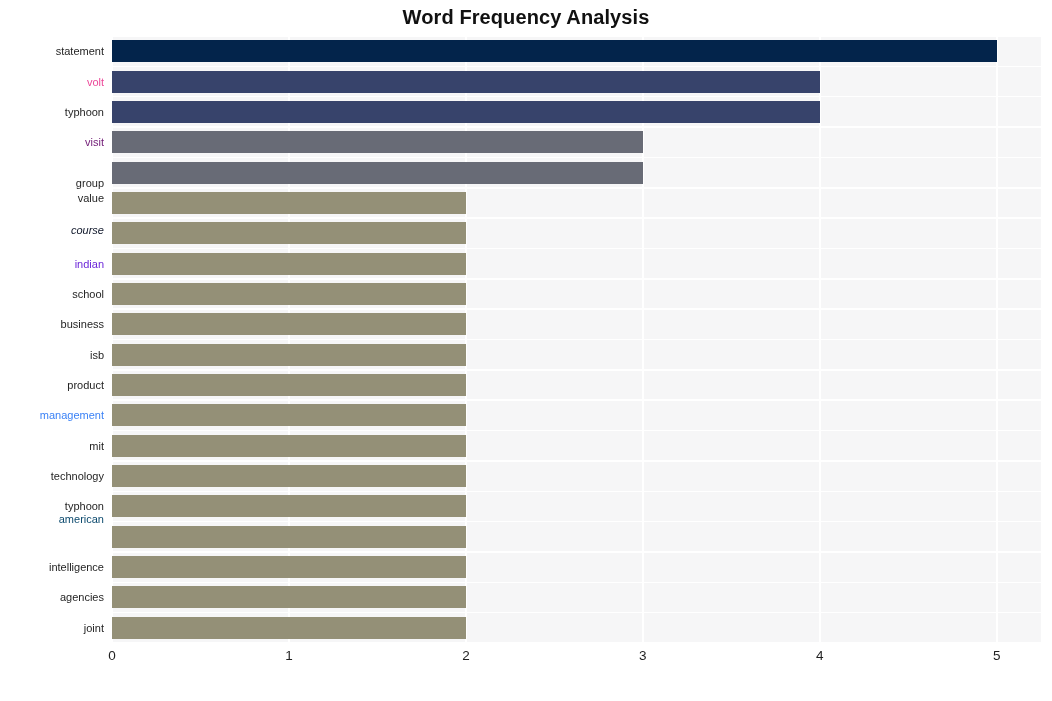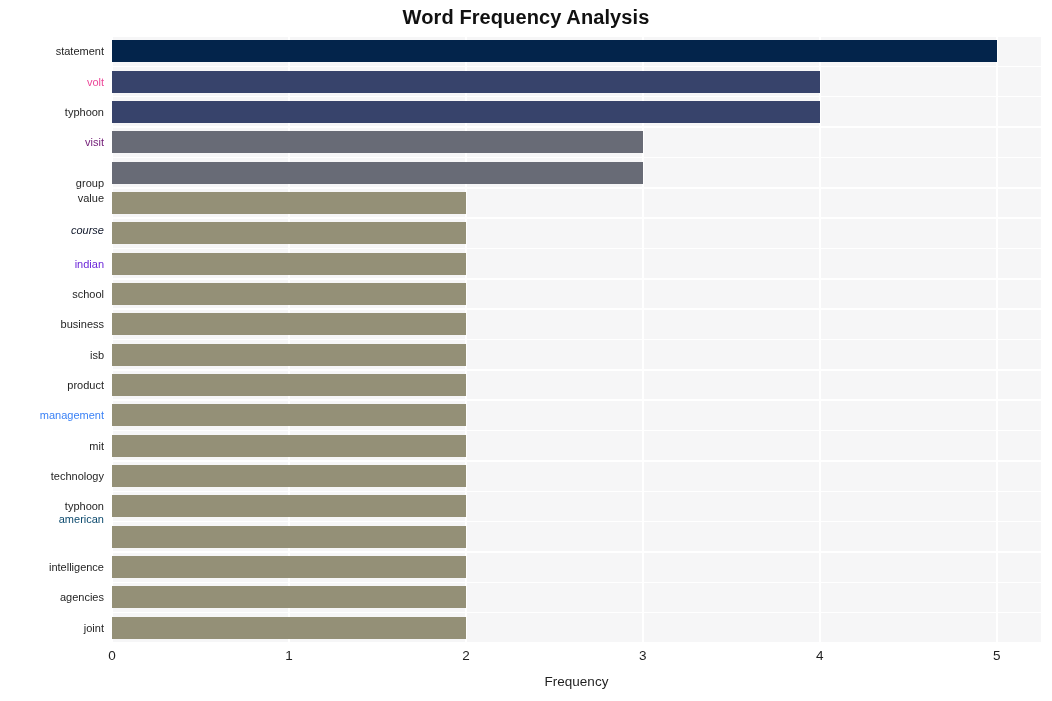--- a/index.html
+++ b/index.html
@@ -207,15 +207,14 @@
 
   <div id="x-tick-labels">
       <div class="x-tick-label" style="left: 112px; color: rgb(31, 31, 31);">0</div>
       <div class="x-tick-label" style="left: 288.952px; color: rgb(31, 31, 31);">1</div>
       <div class="x-tick-label" style="left: 465.905px; color: rgb(31, 31, 31);">2</div>
       <div class="x-tick-label" style="left: 642.857px; color: rgb(31, 31, 31);">3</div>
       <div class="x-tick-label" style="left: 819.81px; color: rgb(31, 31, 31);">4</div>
       <div class="x-tick-label" style="left: 996.762px; color: rgb(31, 31, 31);">5</div>
     </div>
 
-  <div id="x-axis-title">Frequency</div>
 
 </div>
 
 </body></html>

